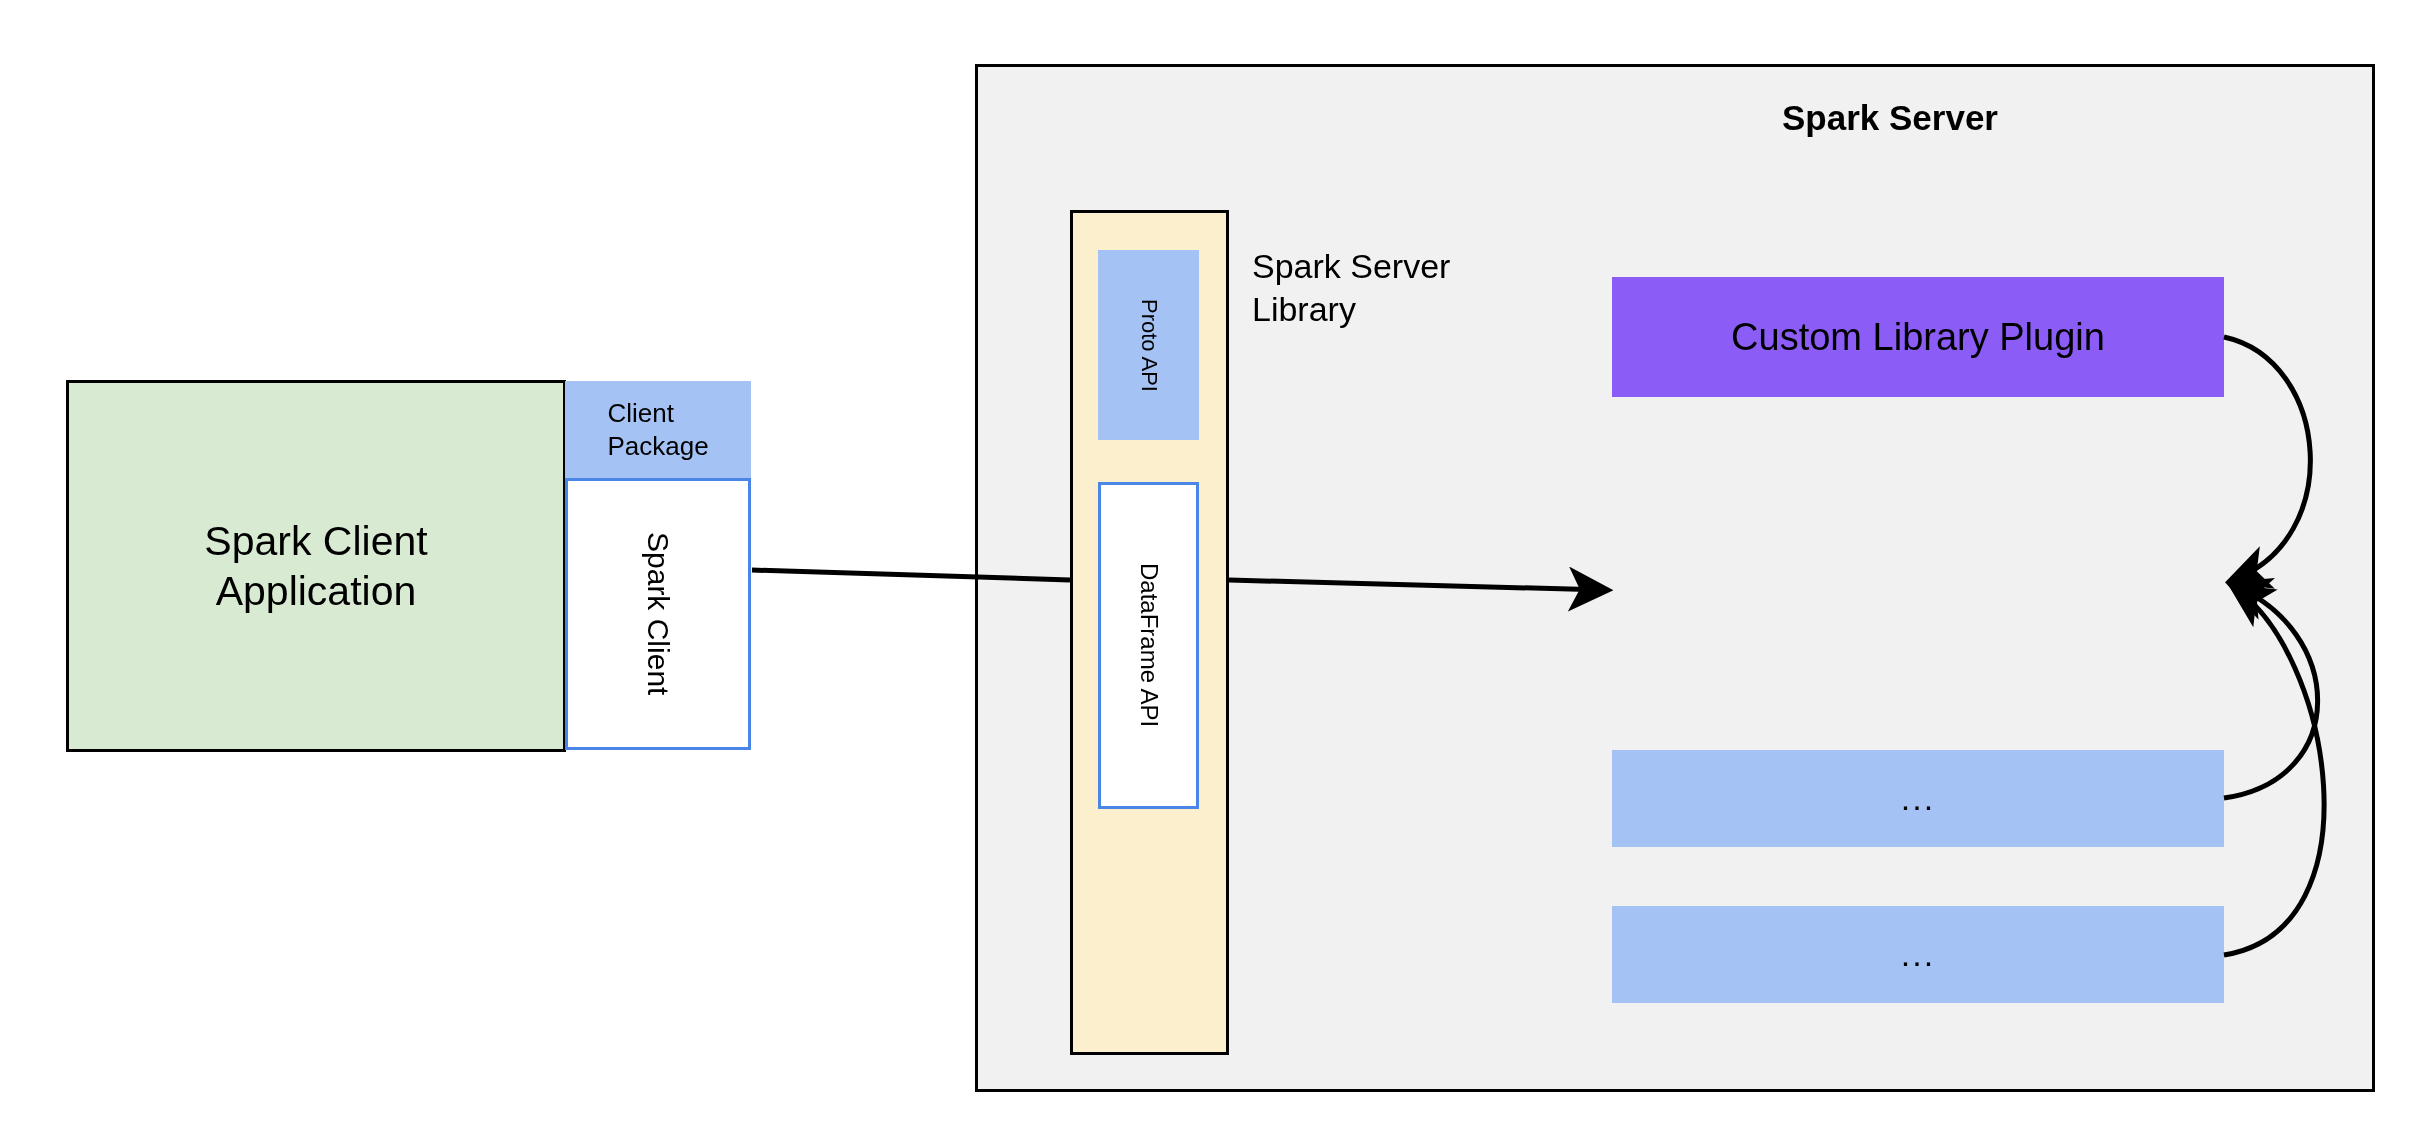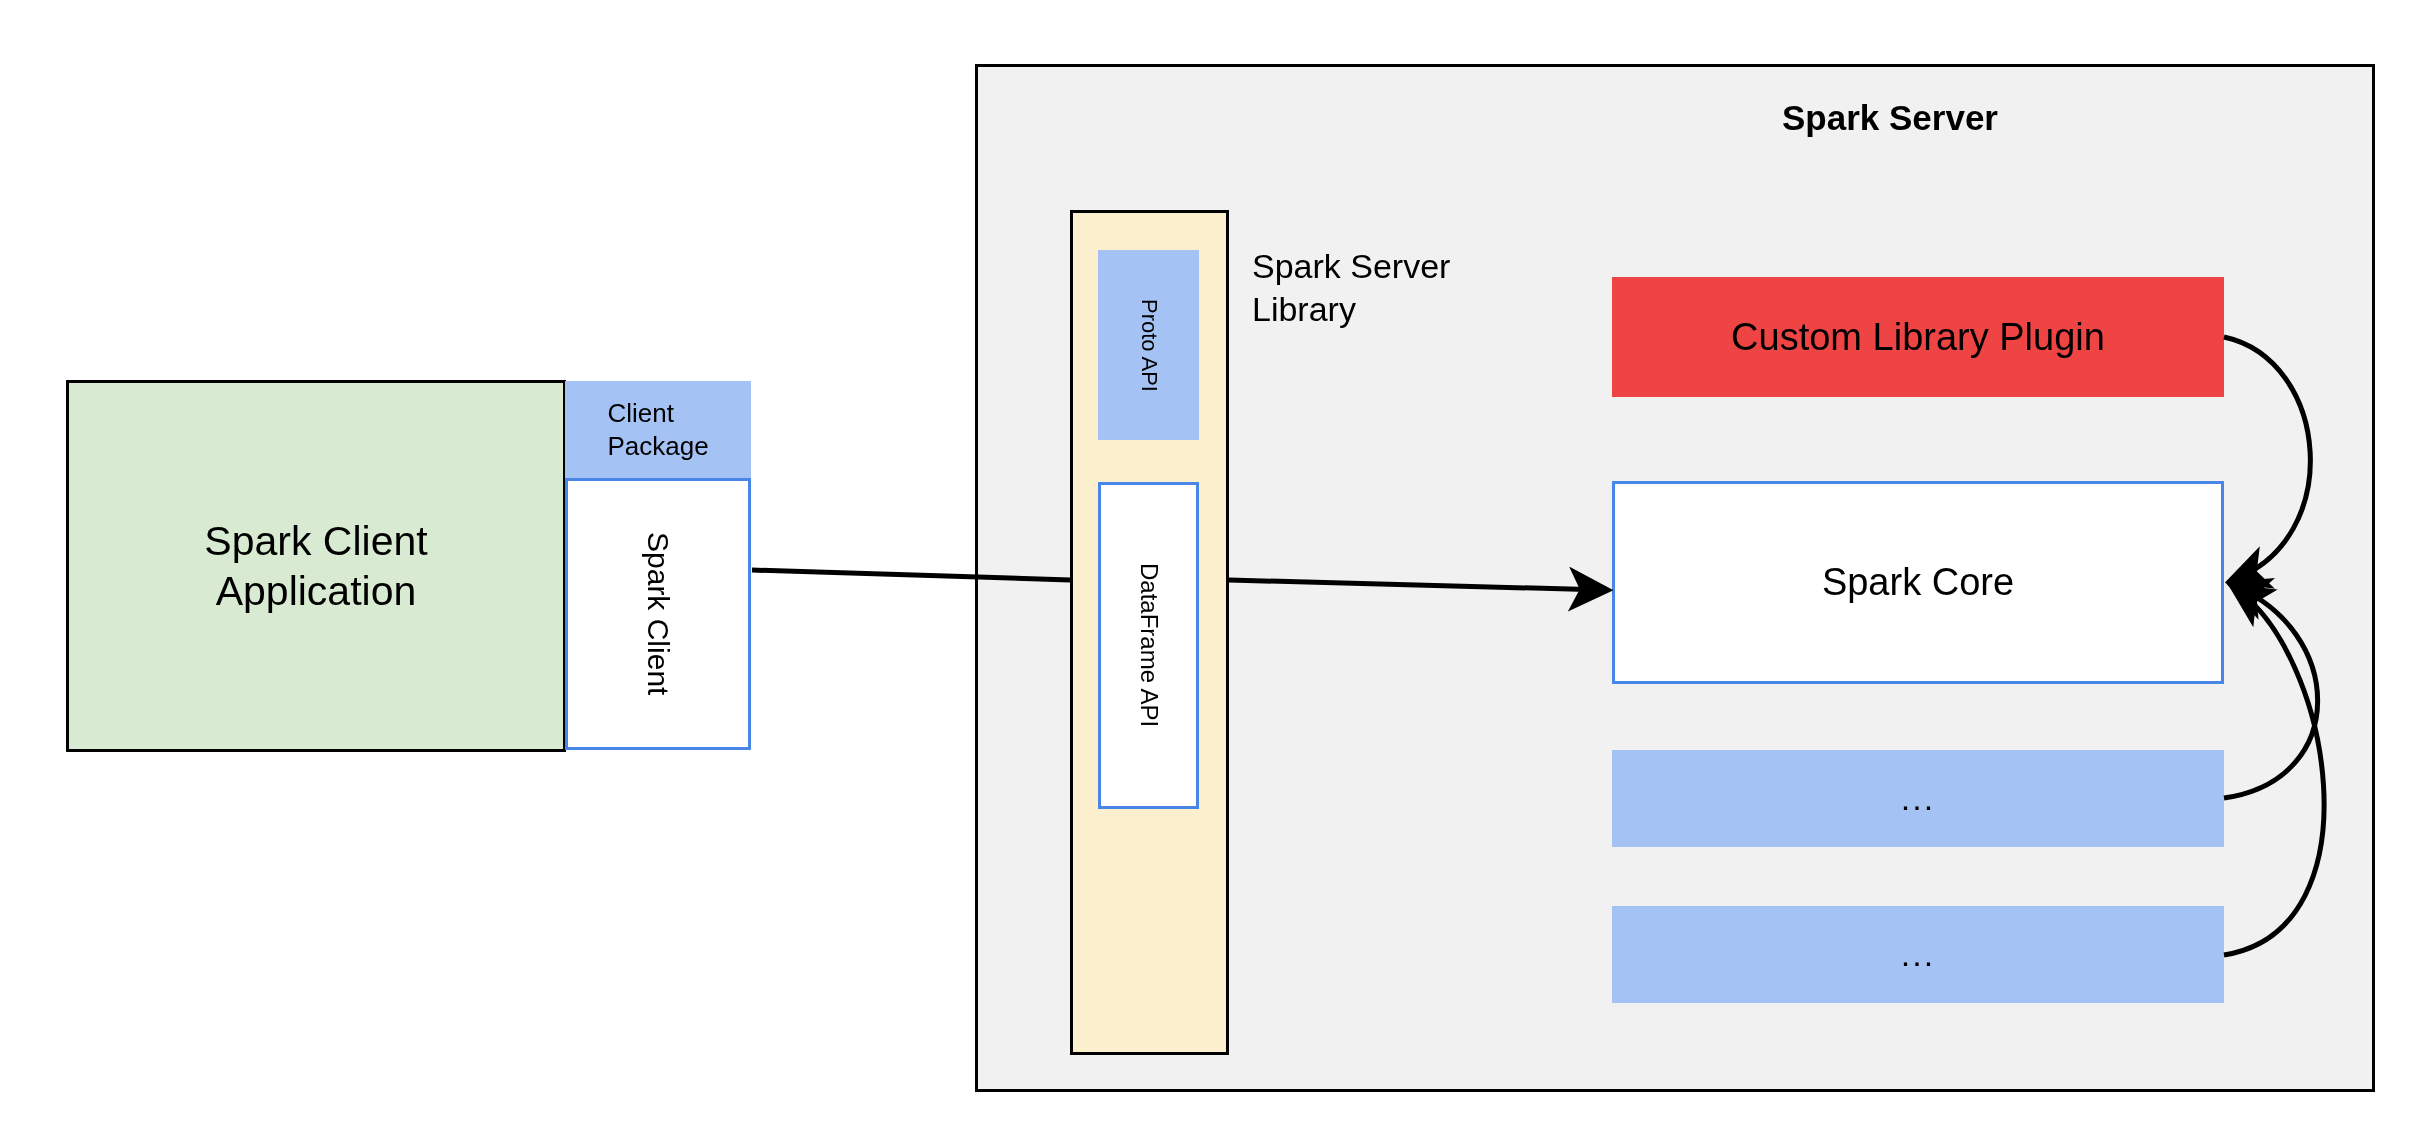--- a/index.html
+++ b/index.html
@@ -127,21 +127,21 @@
   }
 
   
   .server-box {
     left: 1612px; width: 612px;
     display: flex; align-items: center; justify-content: center;
     font-size: 38px;
   }
   #custom-library-plugin-box {
     top: 277px; height: 120px;
-    background: #ef4444;
+    background: #8b5cf6;
   }
   #spark-core-box {
     top: 481px; height: 203px;
     background: #ffffff;
     border: 3px solid #4a86e8;
   }
   #ellipsis-box-1 {
     top: 750px; height: 97px;
     background: #a4c2f4;
   }
@@ -177,23 +177,20 @@
   </div>
 
   <div class="abs" id="dataframe-api-box">
     <span id="dataframe-api-label">DataFrame API</span>
   </div>
 
   <div class="abs server-box" id="custom-library-plugin-box">
     <span>Custom Library Plugin</span>
   </div>
 
-  <div class="abs server-box" id="spark-core-box">
-    <span>Spark Core</span>
-  </div>
 
   <div class="abs server-box" id="ellipsis-box-1">
     <span class="ellipsis-label">...</span>
   </div>
 
   <div class="abs server-box" id="ellipsis-box-2">
     <span class="ellipsis-label">...</span>
   </div>
 
   <div class="abs" id="client-app-box">

